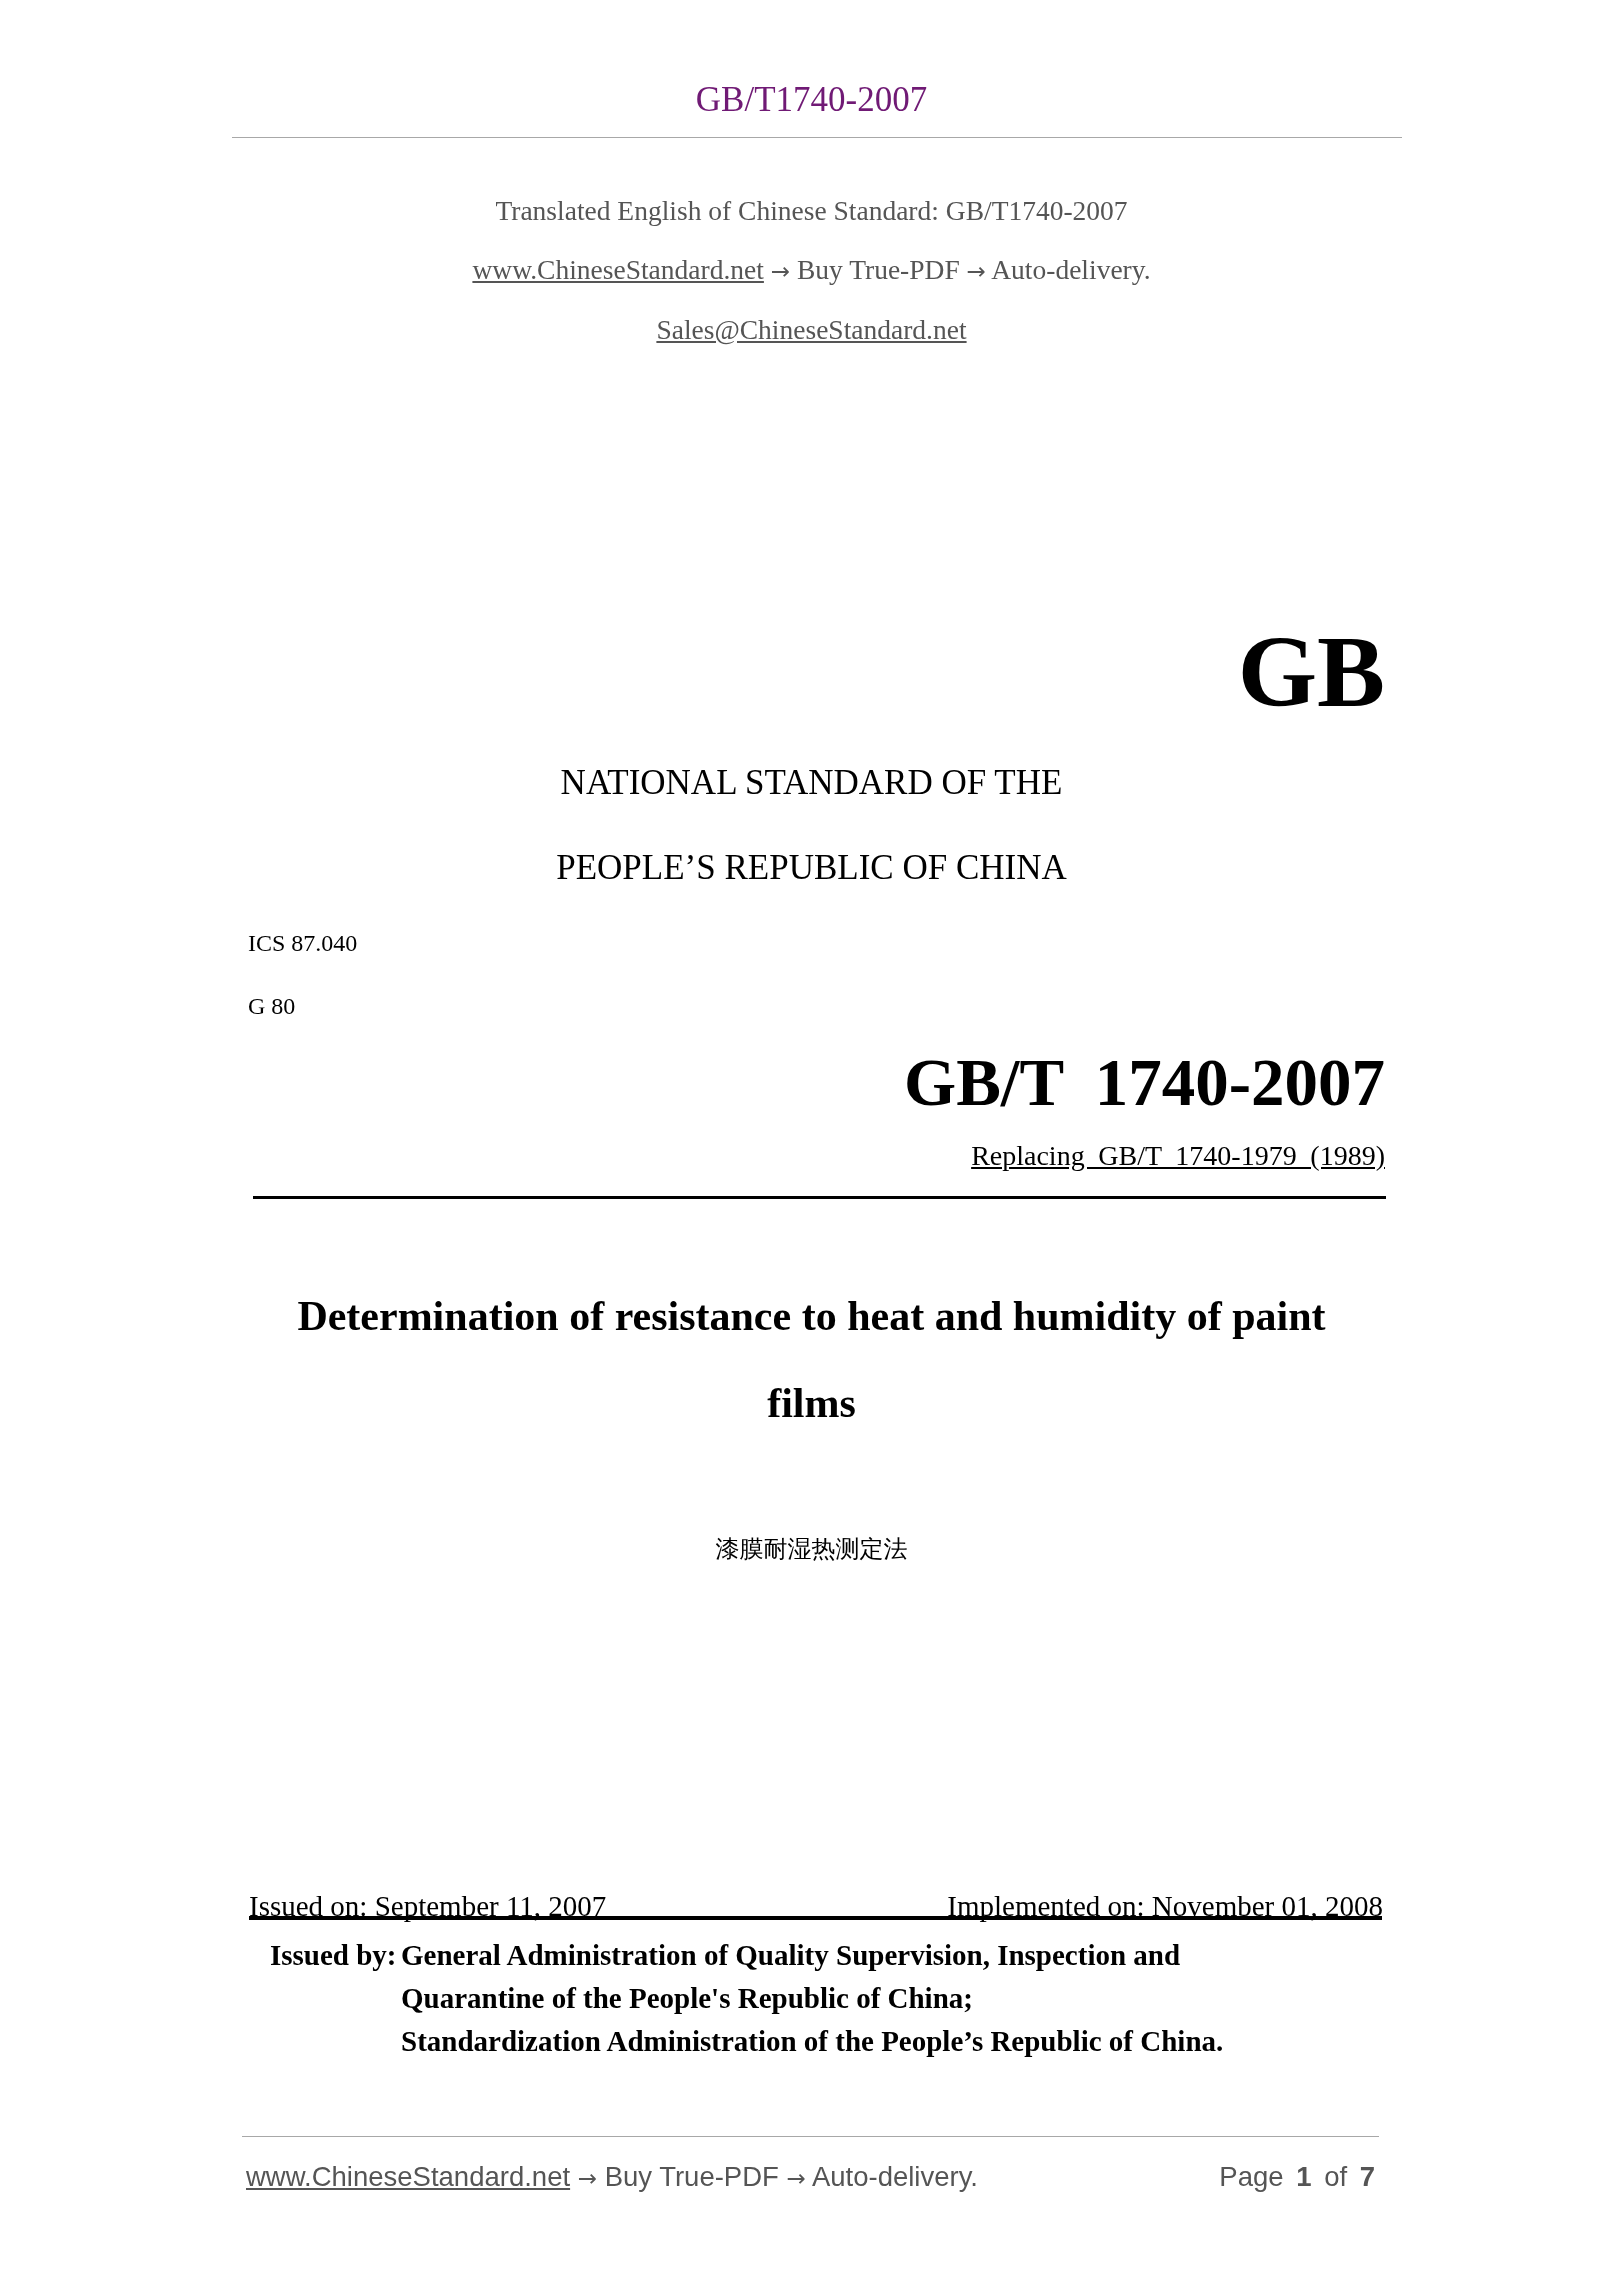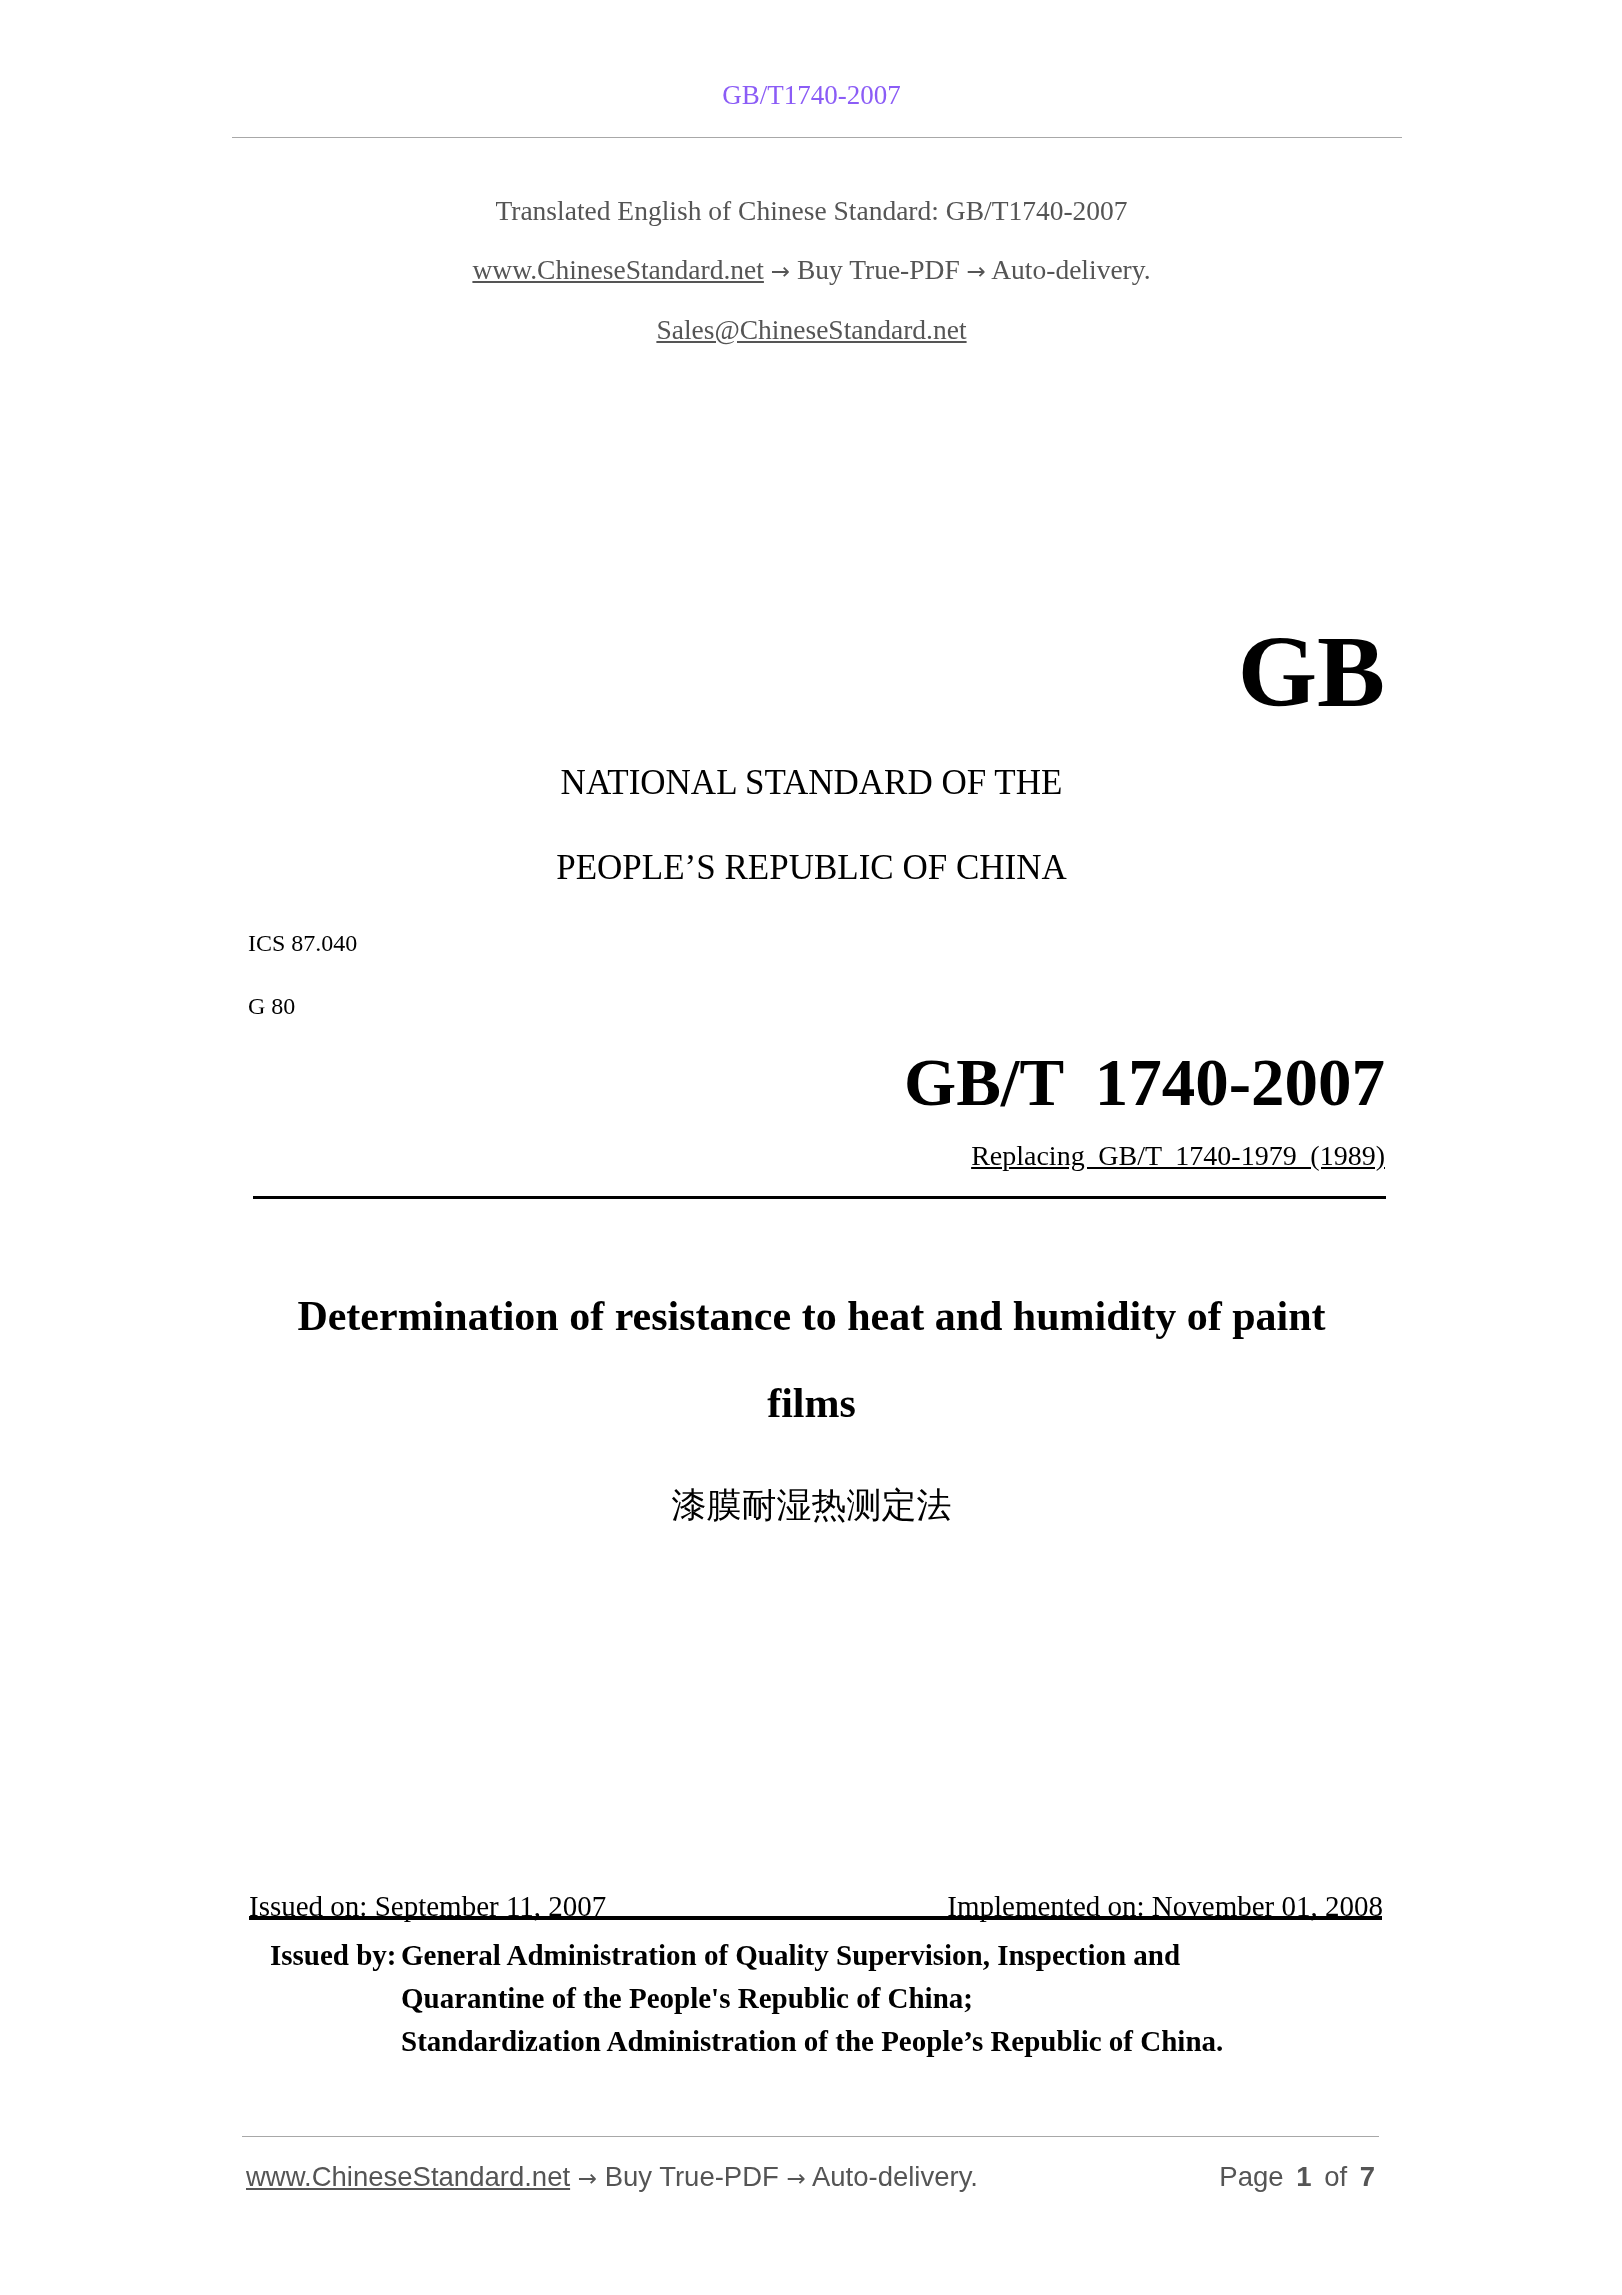--- a/index.html
+++ b/index.html
@@ -13,22 +13,22 @@
       position: relative;
       overflow: hidden;
       font-family: "Liberation Serif", "DejaVu Serif", serif;
       color: #000;
     }
     .abs { position: absolute; white-space: nowrap; }
     .center { left: 0; width: 1623px; text-align: center; }
 
     .running-header {
       top: 80px;
-      font-size: 27px;
-      color: #8b5cf6;
+      font-size: 35px;
+      color: #701a75;
     }
     .header-rule {
       top: 137px; left: 232px; width: 1170px; height: 0;
       border-top: 1.7px solid #a8a8a8;
     }
     .promo { font-size: 27.5px; color: #555; }
     .promo a, .promo .link { color: #555; text-decoration: underline; }
     .promo-1 { top: 195px; }
     .promo-2 { top: 254px; }
     .promo-3 { top: 314px; }
@@ -62,23 +62,23 @@
       top: 1196px; left: 253px; width: 1133px; height: 3.3px;
       background: #000;
     }
 
     .title {
       font-size: 42px; font-weight: bold; line-height: 1;
     }
     .title-1 { top: 1295px; }
     .title-2 { top: 1382px; }
     .title-cn {
-      top: 1488px;
+      top: 1537px;
       font-family: "DejaVu Sans", sans-serif;
-      font-size: 35px;
+      font-size: 24px;
       line-height: 1;
     }
 
     .dates { font-size: 29px; font-weight: normal; top: 1874px; margin-top: 16px; }
     .issued-on { left: 249px; }
     .implemented-on { right: 240px; }
     .dates-rule {
       top: 1916px; left: 249px; width: 1133px; height: 4.2px;
       background: #000;
     }

